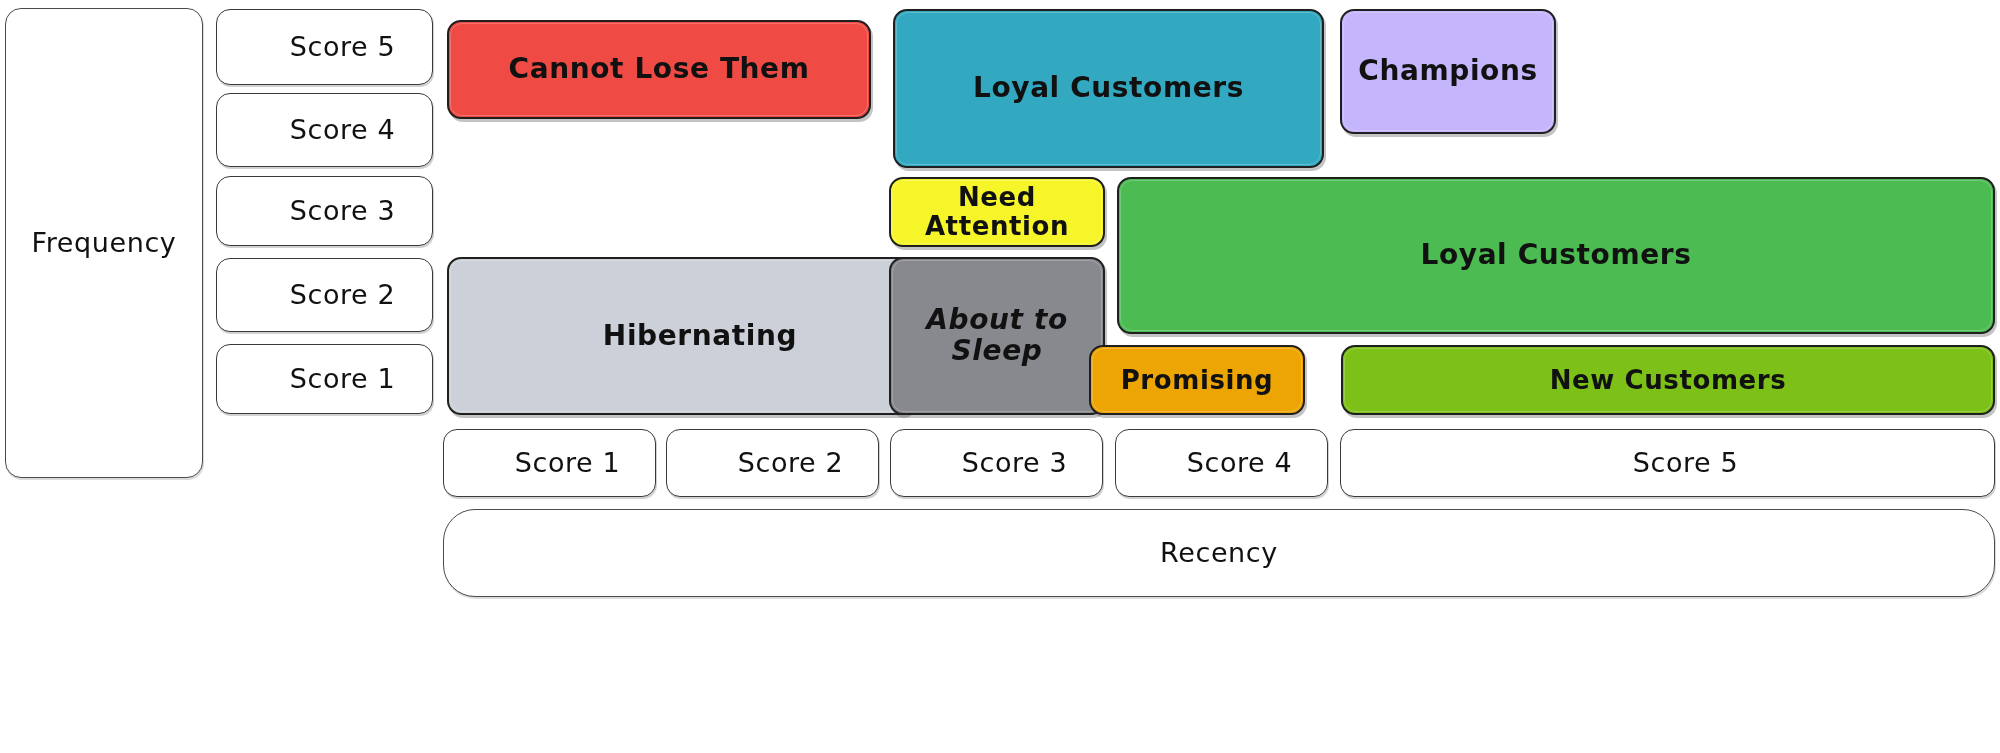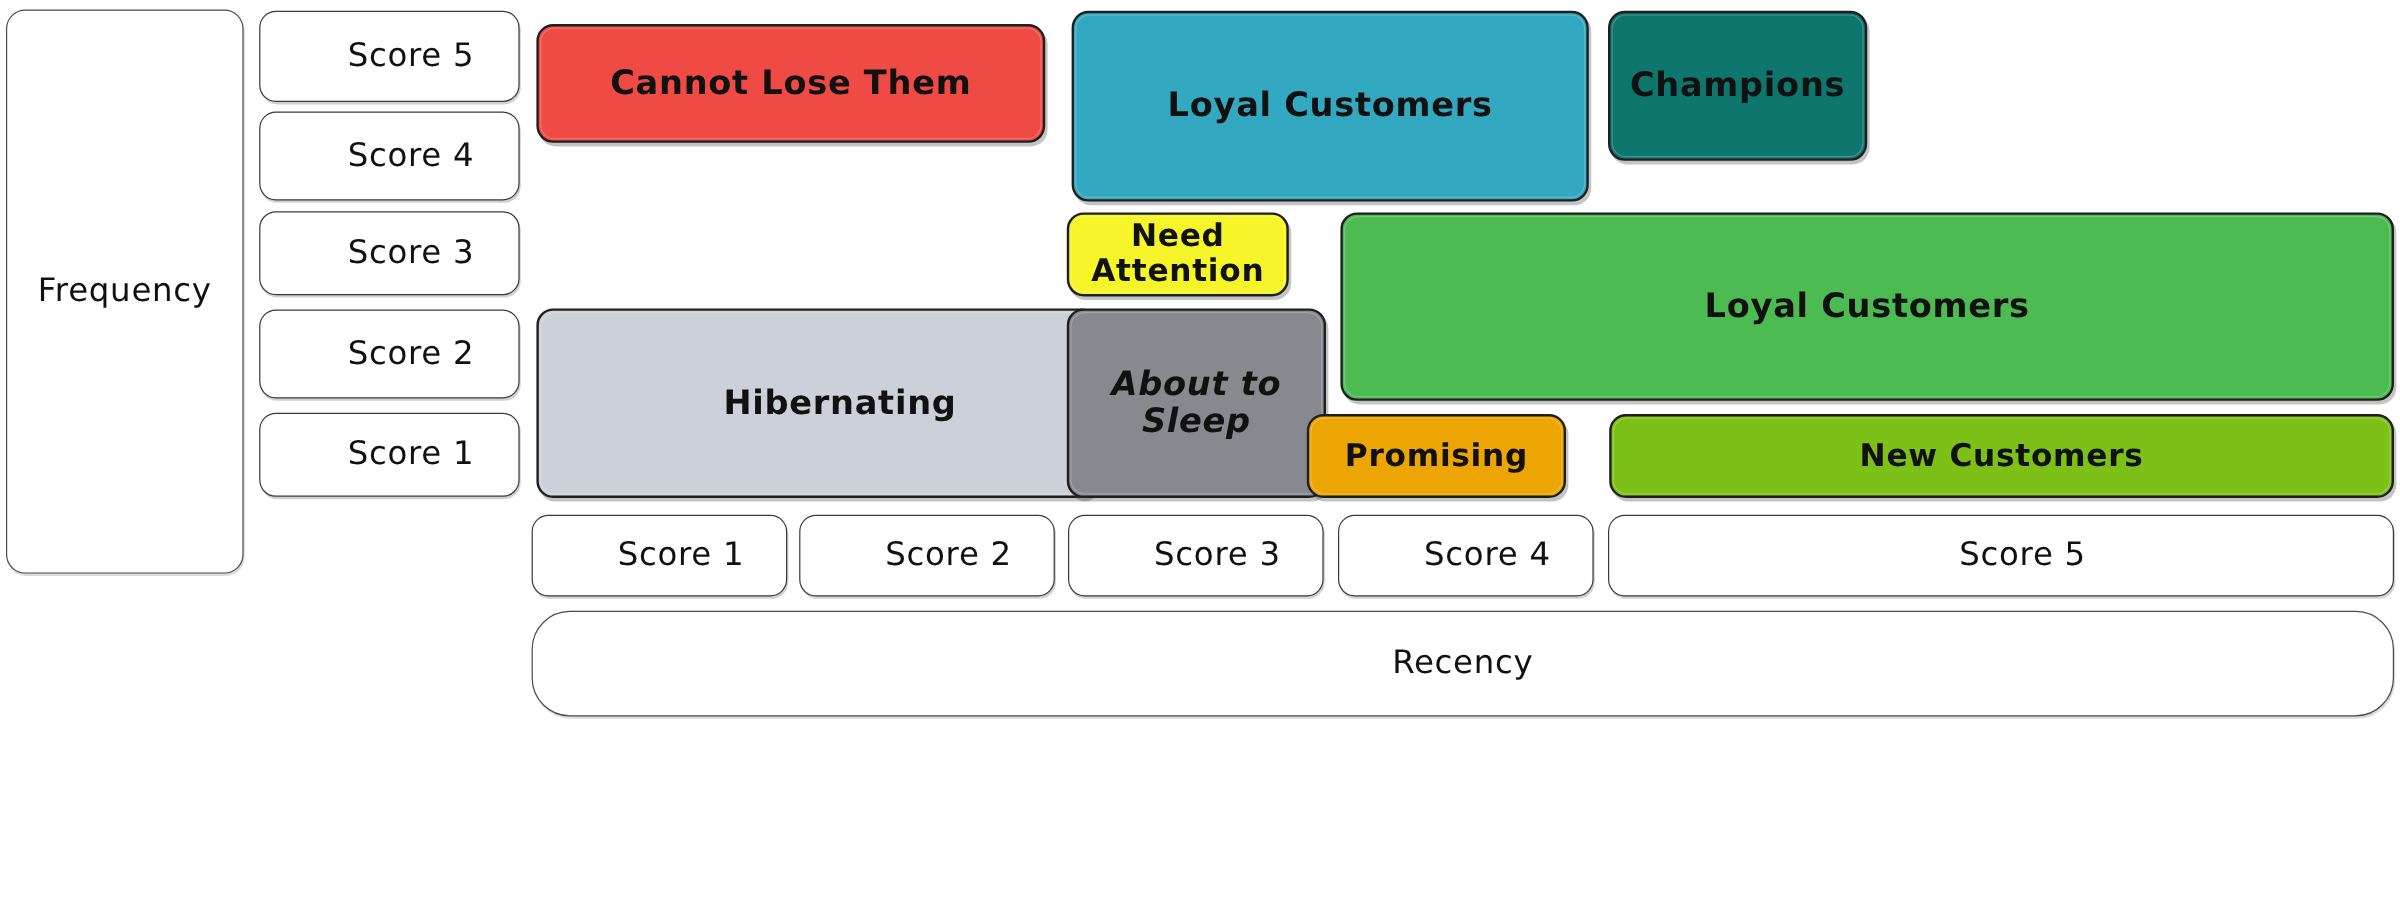--- a/index.html
+++ b/index.html
@@ -79,26 +79,26 @@
   </div>
 
   <div class="cell seg" style="left:447px;top:9px;width:424px;height:99px;background:#ef4b44;margin-top:11px;">
     <span>Cannot Lose Them</span>
   </div>
 
   <div class="cell seg" style="left:893px;top:9px;width:431px;height:159px;background:#32a9c0;">
     <span>Loyal Customers</span>
   </div>
 
-  <div class="cell seg" style="left:1340px;top:9px;width:216px;height:125px;background:#0f766e;">
+  <div class="cell seg" style="left:1340px;top:9px;width:216px;height:125px;background:#c4b5fd;">
     <span>Champions</span>
   </div>
 
 
-  <div class="cell seg small" style="left:889px;top:177px;width:185px;height:70px;background:#f5f52a;">
+  <div class="cell seg small" style="left:889px;top:177px;width:216px;height:70px;background:#f5f52a;">
     <span>Need Attention</span>
   </div>
 
   <div class="cell seg" style="left:1117px;top:177px;width:878px;height:157px;background:#4cbb52;">
     <span>Loyal Customers</span>
   </div>
 
   <div class="cell seg" style="left:447px;top:257px;width:468px;height:158px;background:#ccd1d9;padding-left:48px;">
     <span>Hibernating</span>
   </div>

